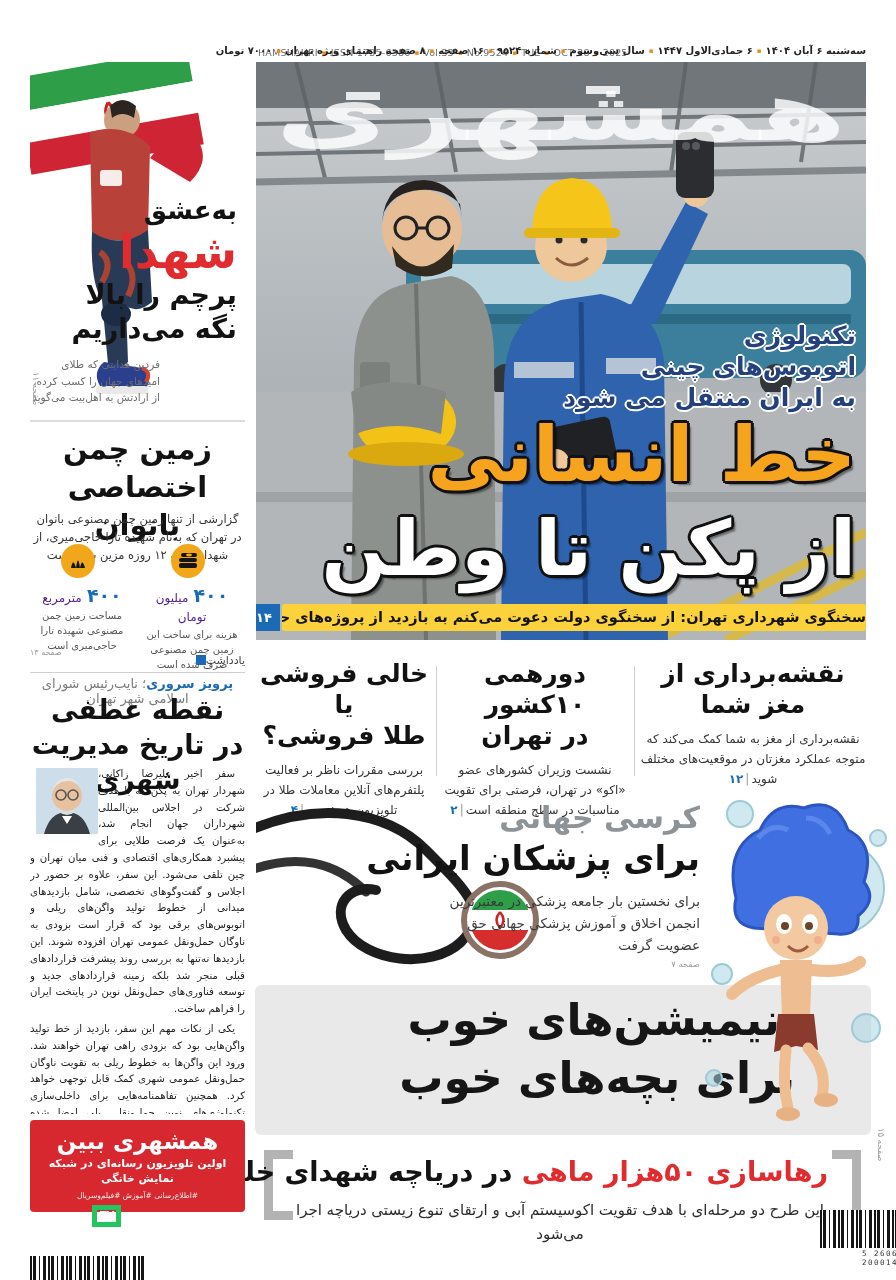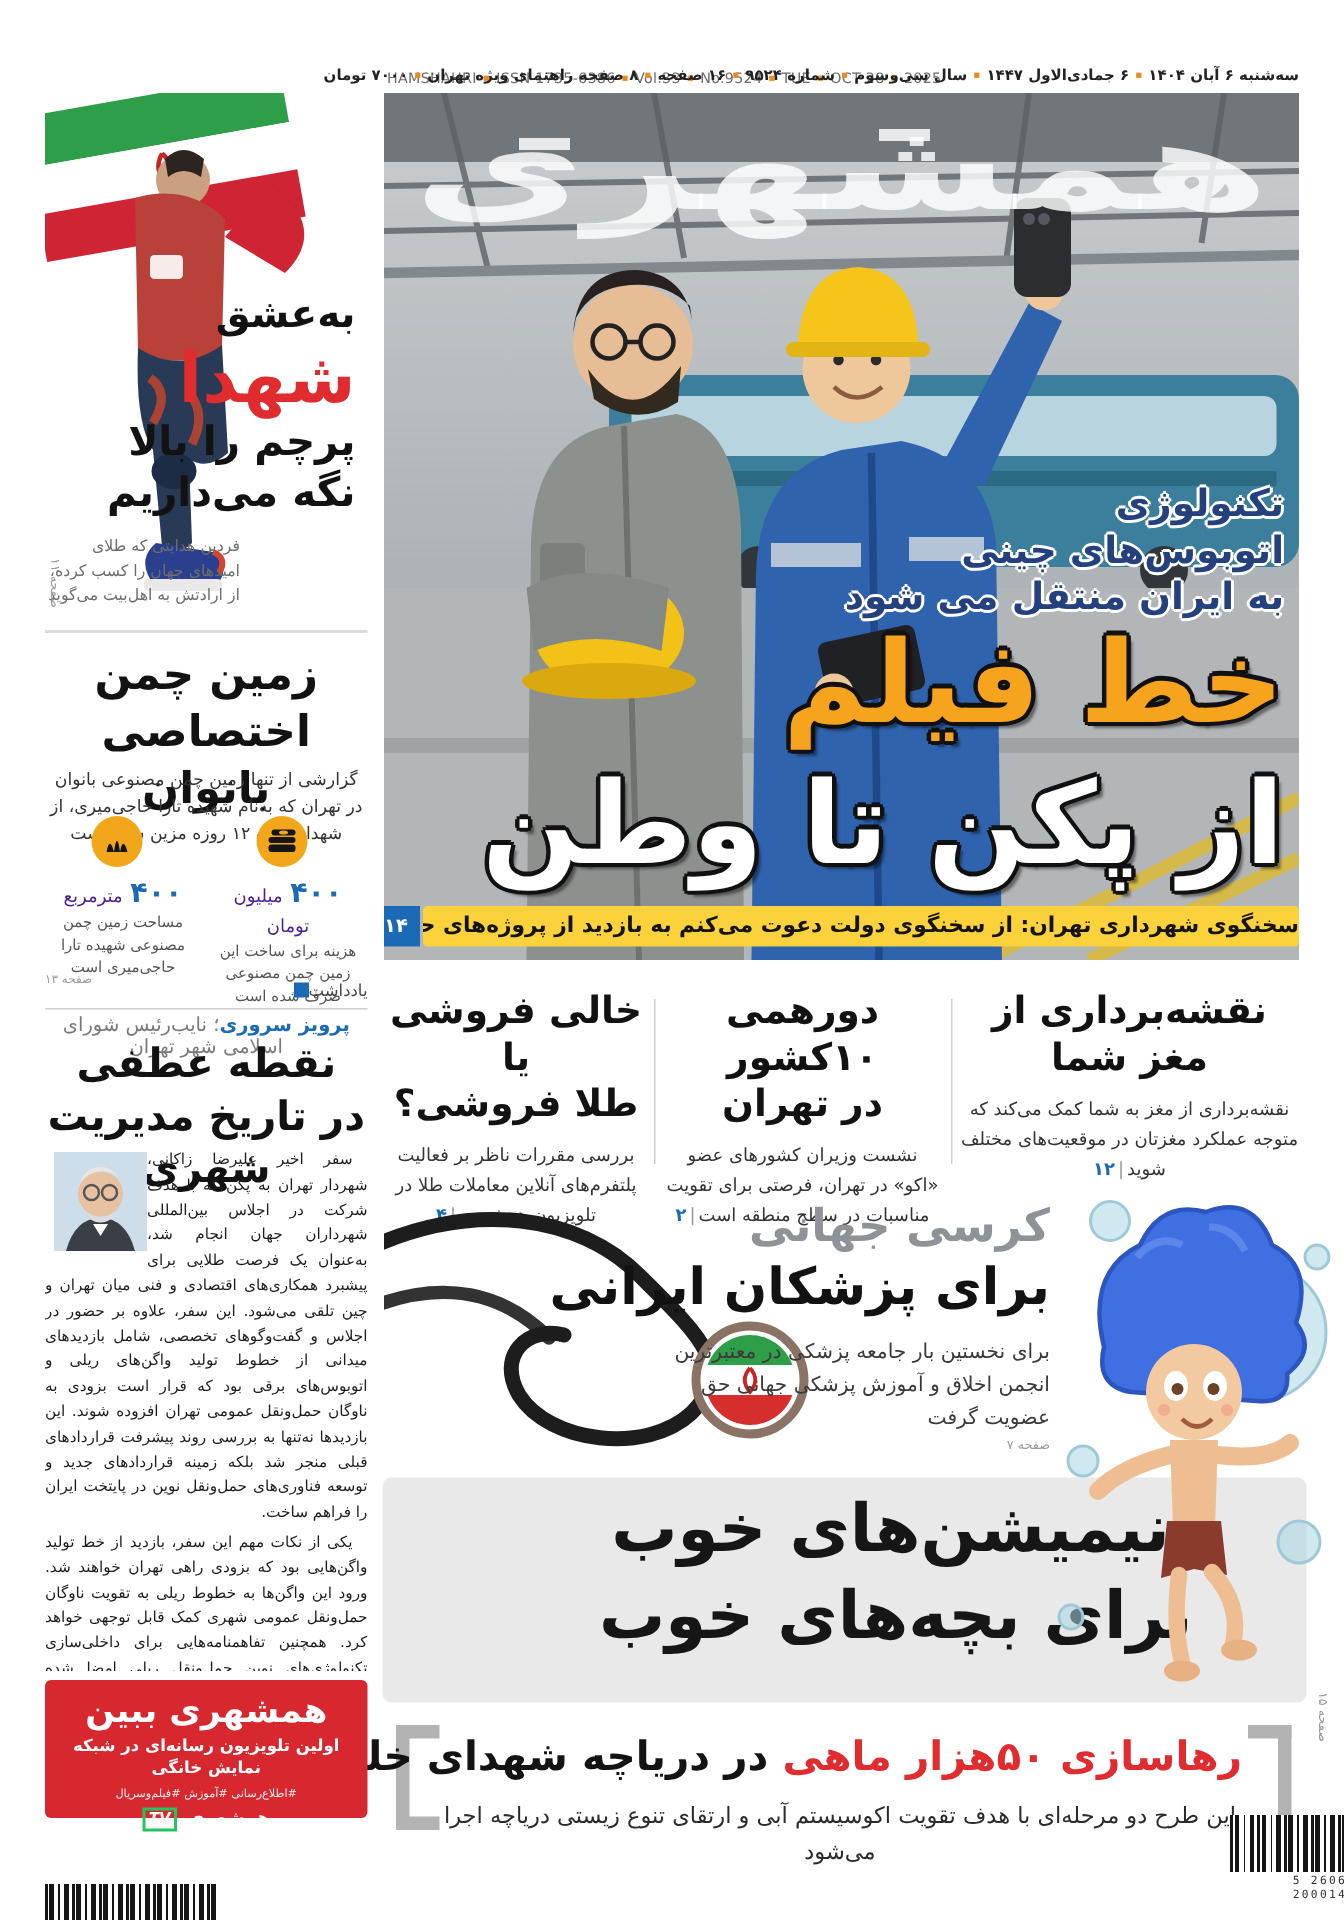--- a/index.html
+++ b/index.html
@@ -91,21 +91,21 @@
   .note-author b{color:#1a6ab5;}
   .note-title{left:30px;top:692px;width:215px;text-align:center;font-weight:bold;font-size:27px;line-height:35px;color:#121212;}
   .note-body{left:30px;top:766px;width:215px;height:348px;overflow:hidden;text-align:justify;font-size:10.2px;line-height:16.8px;color:#1c1c1c;}
   .note-body p{margin:0 0 3px 0;text-indent:10px;}
   .author-photo{float:left;width:62px;height:66px;margin:2px 0 4px 6px;}
   .promo{left:30px;top:1120px;width:215px;height:92px;background:#d7282f;border-radius:4px;color:#fff;text-align:center;}
   .promo-title{font-size:23px;font-weight:bold;line-height:30px;margin-top:6px;}
   .promo-sub{font-size:11px;font-weight:bold;line-height:15px;}
   .promo-tags{font-size:7.5px;opacity:.92;margin-top:5px;letter-spacing:.3px;}
   .promo-logo{font-size:12px;font-weight:bold;margin-top:5px;}
-  .promo-logo .tvbox{display:inline-block;border:2px solid #22c55e;padding:0 2px;font-size:10px;line-height:12px;margin-right:3px;vertical-align:1px;font-style:italic;}
+  .promo-logo .tvbox{display:inline-block;border:5px solid #22c55e;padding:0 2px;font-size:10px;line-height:12px;margin-right:3px;vertical-align:1px;font-style:italic;}
 </style>
 </head>
 <body>
 
 <div class="page">
 
   <div class="abs topbar-left">
     
   <span class="meta-item">HAMSHAHRI</span><span class="meta-item">ISSN 1735-6386</span><span class="meta-item">Vol.33</span><span class="meta-item">No.9524</span><span class="meta-item">TUE</span><span class="meta-item">OCT 28</span><span class="meta-item">2025</span></div>
   <div class="abs topbar-right rtl">
@@ -187,21 +187,21 @@
         <rect x="292" y="360" width="66" height="44" rx="6" fill="#1f2125" transform="rotate(-12 325 382)"></rect>
         <circle cx="300" cy="400" r="13" fill="#eec79b"></circle>
       </g>
     </svg>
     <div class="masthead">همشهری</div>
     <div class="kicker rtl">
       <div>تکنولوژی</div>
       <div>اتوبوس‌های چینی</div>
       <div>به ایران منتقل می شود</div>
     </div>
-    <div class="hl hl1 rtl">خط فیلم</div>
+    <div class="hl hl1 rtl">خط انسانی</div>
     <div class="hl hl2 rtl">از پکن تا وطن</div>
   </div>
 
   <div class="abs pagebox">۱۴</div>
   <div class="abs subhead rtl">سخنگوی شهرداری تهران: از سخنگوی دولت دعوت می‌کنم به بازدید از پروژه‌های حمل‌ونقلی تهران بیاید</div>
 
   <div class="abs art rtl" style="left:640px;width:226px;">
     <div class="art-title"><span>نقشه‌برداری از</span><br>
       <span>مغز شما</span></div>
     <div class="art-teaser"><span>نقشه‌برداری از مغز به شما کمک می‌کند که متوجه عملکرد مغزتان در موقعیت‌های مختلف شوید</span><span class="pg-sep">|</span><span class="pg-num">۱۲</span></div>

